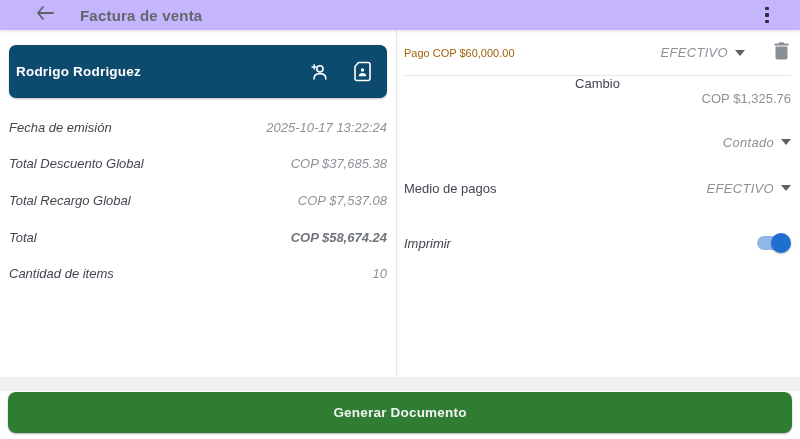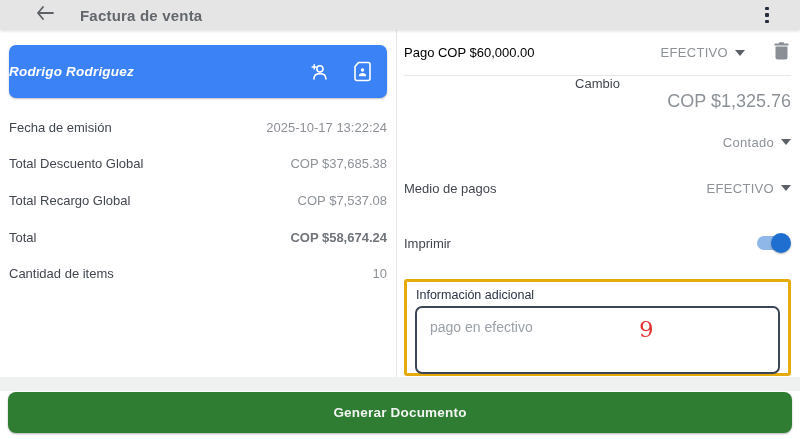--- a/index.html
+++ b/index.html
@@ -5,69 +5,68 @@
   * { margin:0; padding:0; box-sizing:border-box; }
   html,body { width:800px; height:439px; overflow:hidden; }
   body {
     font-family:"Liberation Sans", sans-serif;
     background:#ffffff;
     color:#40454e;
     position:relative;
   }
   
   .topbar {
-    height:30px; background:#e5e5e5;
+    height:30px; background:#c4b5fd;
     display:flex; align-items:center;
     box-shadow:0 1px 3px rgba(0,0,0,0.14);
     position:relative; z-index:5;
   }
   .back-btn { width:26px; height:26px; margin-left:32px; display:flex; align-items:center; justify-content:center; cursor:pointer; }
   .topbar-title { margin-left:22px; font-size:15px; font-weight:700; color:#63676c; letter-spacing:.2px; }
   .kebab-btn { margin-left:auto; margin-right:22px; width:22px; height:24px; display:flex; flex-direction:column; align-items:center; justify-content:center; gap:3px; cursor:pointer; }
   .kebab-btn i { width:3.5px; height:3.5px; background:#262e3e; border-radius:1px; display:block; }
 
   
   .content { height:347px; display:flex; background:#fff; }
   .col-left  { width:397px; border-right:1px solid #e4e6e8; padding:0 9px; }
   .col-right { flex:1; padding:0 9px 0 7px; display:flex; flex-direction:column; }
 
   
   .customer-card {
     margin-top:15px; height:53px; border-radius:7px;
-    background:#3b82f6; color:#fff;
-    display:flex; align-items:center; padding:0 14px 0 0;
+    background:#0c4a6e; color:#fff;
+    display:flex; align-items:center; padding:0 14px 0 7px;
     box-shadow:0 1px 2px rgba(0,0,0,0.25);
     cursor:pointer;
-    font-style:italic;
   }
   .customer-name { font-size:13.5px; font-weight:700; letter-spacing:.2px; }
   .customer-icons { margin-left:auto; display:flex; align-items:center; gap:21px; }
   .c-icon { width:22px; height:22px; display:flex; align-items:center; justify-content:center; cursor:pointer; }
 
-  .field-list { margin-top:11px; }
+  .field-list { margin-top:11px;font-style:italic; }
   .frow { height:36.6px; display:flex; align-items:center; }
   .frow .lbl { font-size:13px; color:#41464f; }
   .frow .val { margin-left:auto; font-size:13px; color:#8d9298; }
   .frow.total .val { color:#6f747b; font-weight:700; }
 
   
   .pay-row { height:46px; display:flex; align-items:center; border-bottom:1px solid #e6e8ea; }
-  .pay-label { font-size:13px; color:#000000; }
-  .dd { margin-left:auto; display:flex; align-items:center; gap:7px; cursor:pointer; }
+  .pay-label { font-size:11px; color:#a16207; }
+  .dd { margin-left:auto; display:flex; align-items:center; gap:7px; cursor:pointer;font-style:italic; }
   .dd .dd-val { font-size:13px; color:#8d9298; letter-spacing:.3px; }
   .caret { width:0; height:0; border-left:5px solid transparent; border-right:5px solid transparent; border-top:6px solid #5c6167; }
   .trash-btn { margin-left:26px; width:20px; height:20px; display:flex; align-items:center; justify-content:center; cursor:pointer; }
 
   .rrow { display:flex; align-items:center; }
   .rrow .lbl { font-size:13px; color:#41464f; }
-  .rrow .val { margin-left:auto; font-size:18px; color:#8d9298; }
+  .rrow .val { margin-left:auto; font-size:13px; color:#8d9298; }
   .row-cambio { height:44px;flex-direction:column; }
   .row-metodo { height:44px; }
   .row-medio  { height:48px; }
-  .row-imprimir { height:62px; }
+  .row-imprimir { height:62px;font-style:italic; }
 
   
   .toggle { margin-left:auto; position:relative; width:36px; height:20px; cursor:pointer; }
   .toggle .track { position:absolute; left:2px; top:3px; width:32px; height:14px; border-radius:7px; background:#8fb8e9; }
   .toggle .thumb { position:absolute; right:0; top:0; width:20px; height:20px; border-radius:50%; background:#1e6fd0; box-shadow:0 1px 2px rgba(0,0,0,0.3); }
 
   
   .annot-box {
     margin-top:5px; border:3px solid #e5aa0b; border-radius:3px;
     padding:5px 8px 8px 8px; position:relative; height:97px;
@@ -205,25 +204,20 @@
     </div>
 
     <div class="rrow row-imprimir">
       <span class="lbl">Imprimir</span>
       <span class="toggle">
         <span class="track"></span>
         <span class="thumb"></span>
       </span>
     </div>
 
-    <div class="annot-box">
-      <div class="annot-label">Información adicional</div>
-      <textarea class="notes-area" placeholder="pago en efectivo" style=""></textarea>
-      <span class="annot-mark">9</span>
-    </div>
 
   </div>
 </div>
 
 <div class="gap-strip"></div>
 <div class="footer">
   <button class="generate-btn">Generar Documento</button>
 </div>
 
 </body></html>

